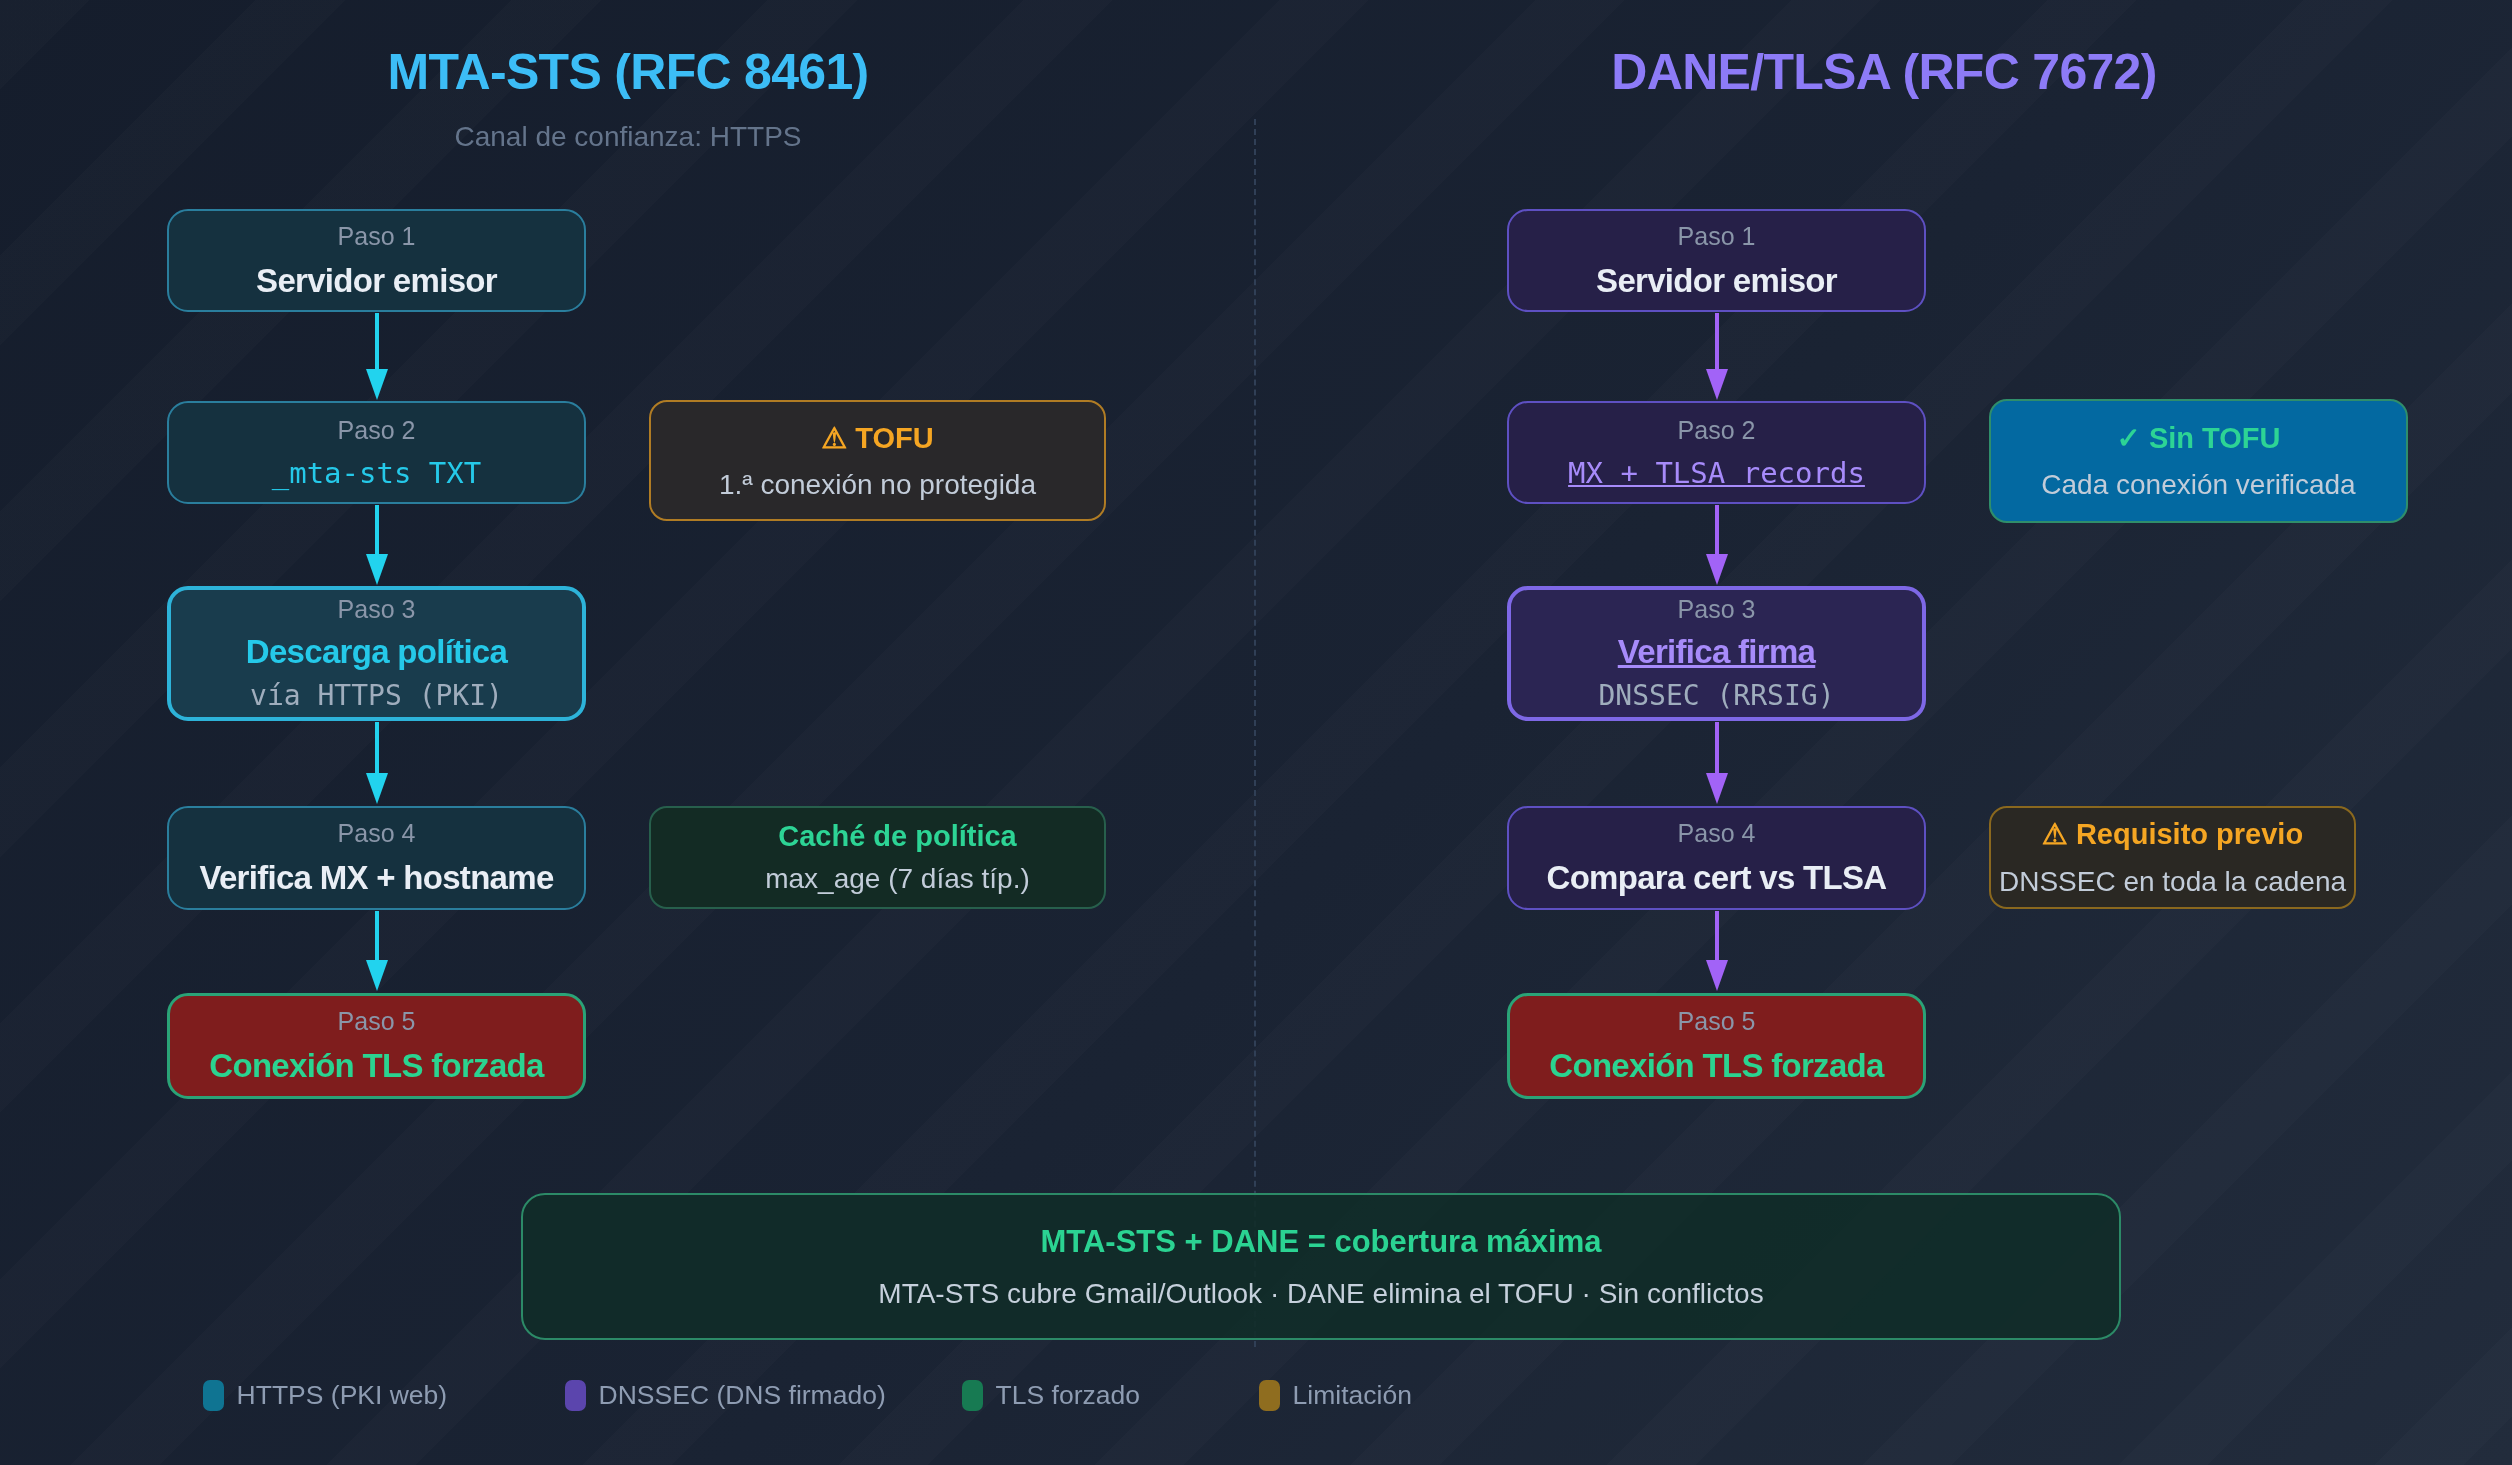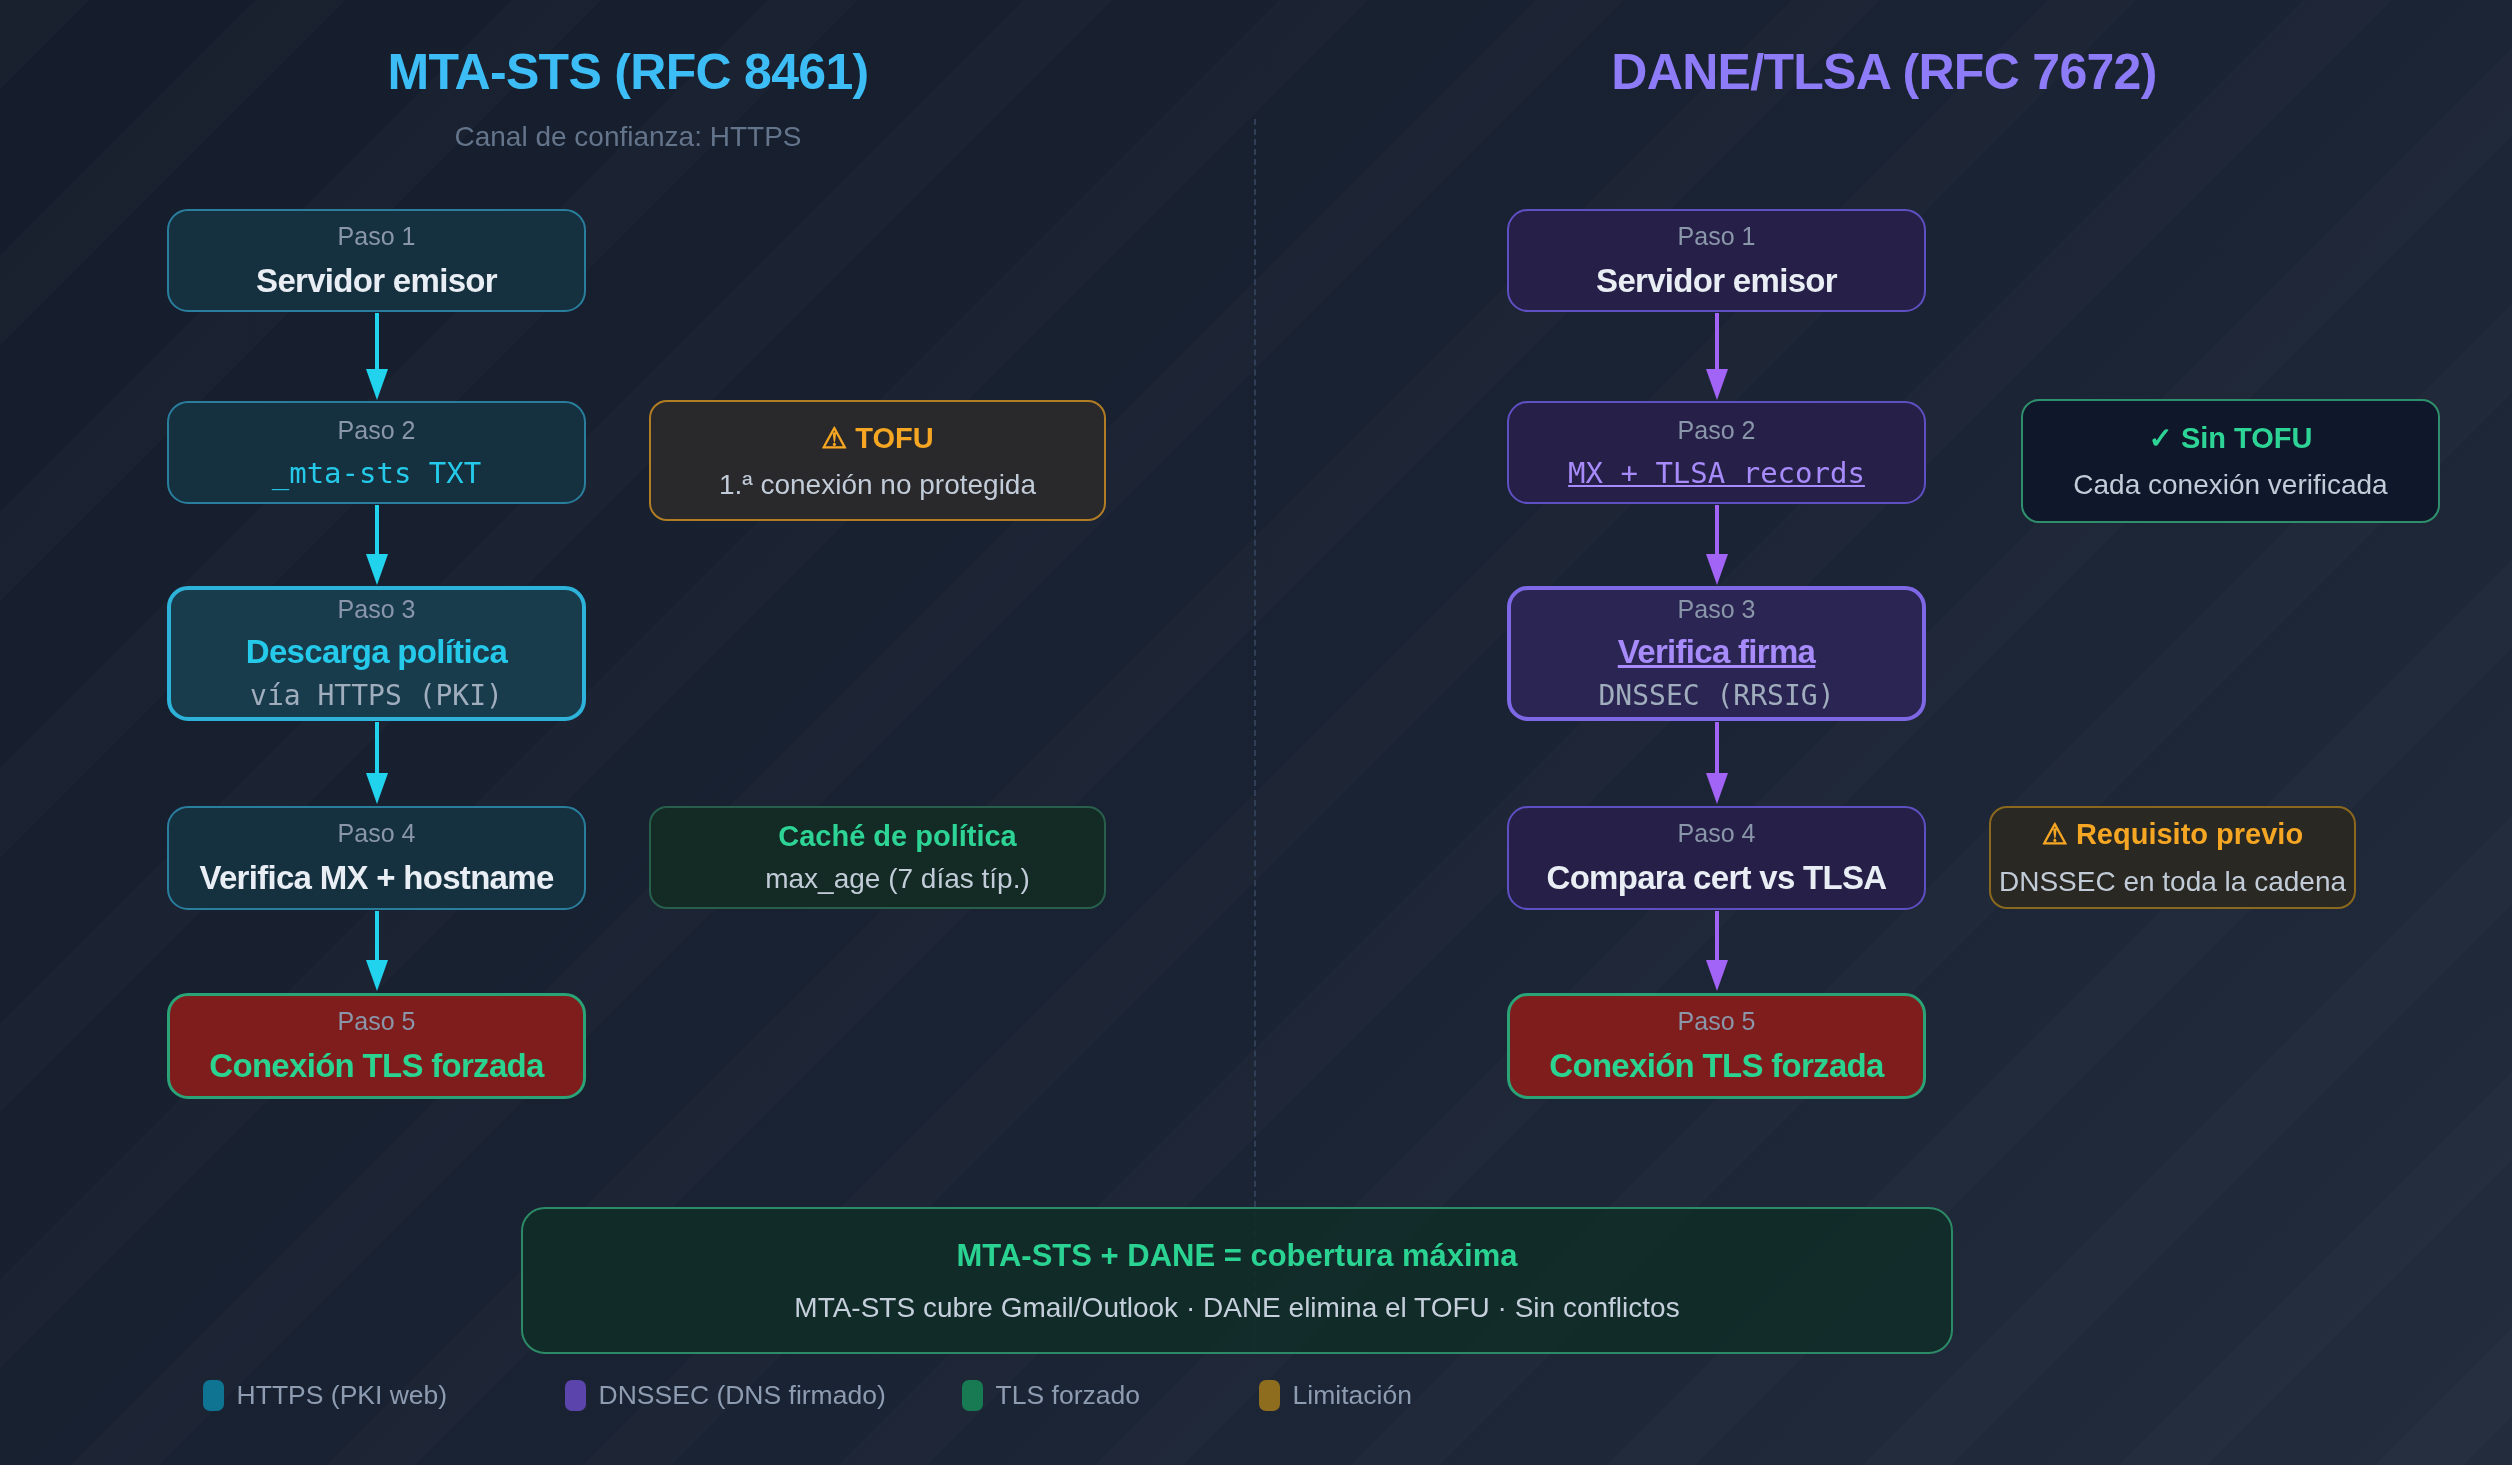--- a/index.html
+++ b/index.html
@@ -52,30 +52,30 @@
   .a-cyan .stem { background:#22d3ee; } .a-cyan .head { border-top-color:#22d3ee; }
   .a-purp .stem { background:#a263f7; } .a-purp .head { border-top-color:#a263f7; }
 
   
   .note { border-radius:18px; display:flex; flex-direction:column;
           align-items:center; justify-content:center; gap:14px; z-index:2; }
   .note .nt { font-size:29px; font-weight:bold; }
   .note .nb { font-size:28px; color:#c2ccd9; }
   .n-warn  { background:#29282a; border:2.1px solid #b07c24; }
   .n-warn2 { background:#2a2823; border:2.1px solid #8a681e; }
-  .n-ok    { background:#0f172a; border:2.1px solid #2f8e6b;margin-left:32px; }
+  .n-ok    { background:#0369a1; border:2.1px solid #2f8e6b; }
   .n-okm   { background:#132b24; border:2.1px solid #275f4c;padding-left:40px; }
   .nt-amber { color:#f5a623; }
   .nt-green { color:#2dd495; }
 
   
-  .summary { left:521px; top:1193px; width:1432px; height:147px;
+  .summary { left:521px; top:1193px; width:1600px; height:147px;
              background:rgba(16,44,40,0.88); border:2.1px solid #2c8a67;
              border-radius:24px; display:flex; flex-direction:column;
-             align-items:center; justify-content:center; gap:18px; z-index:2;margin-top:14px; }
+             align-items:center; justify-content:center; gap:18px; z-index:2; }
   .summary .st { font-size:31px; font-weight:bold; color:#2bd392; }
   .summary .sb { font-size:28px; color:#c6d0dc; }
 
   
   .legend-item { top:1380px; height:31px; display:flex; align-items:center; gap:12.6px;padding-left:36px; }
   .swatch { width:21px; height:31px; border-radius:7px; flex:0 0 auto; }
   .legend-label { font-size:26.5px; color:#8e9cb2; white-space:nowrap; }
 </style>
 </head>
 <body>

